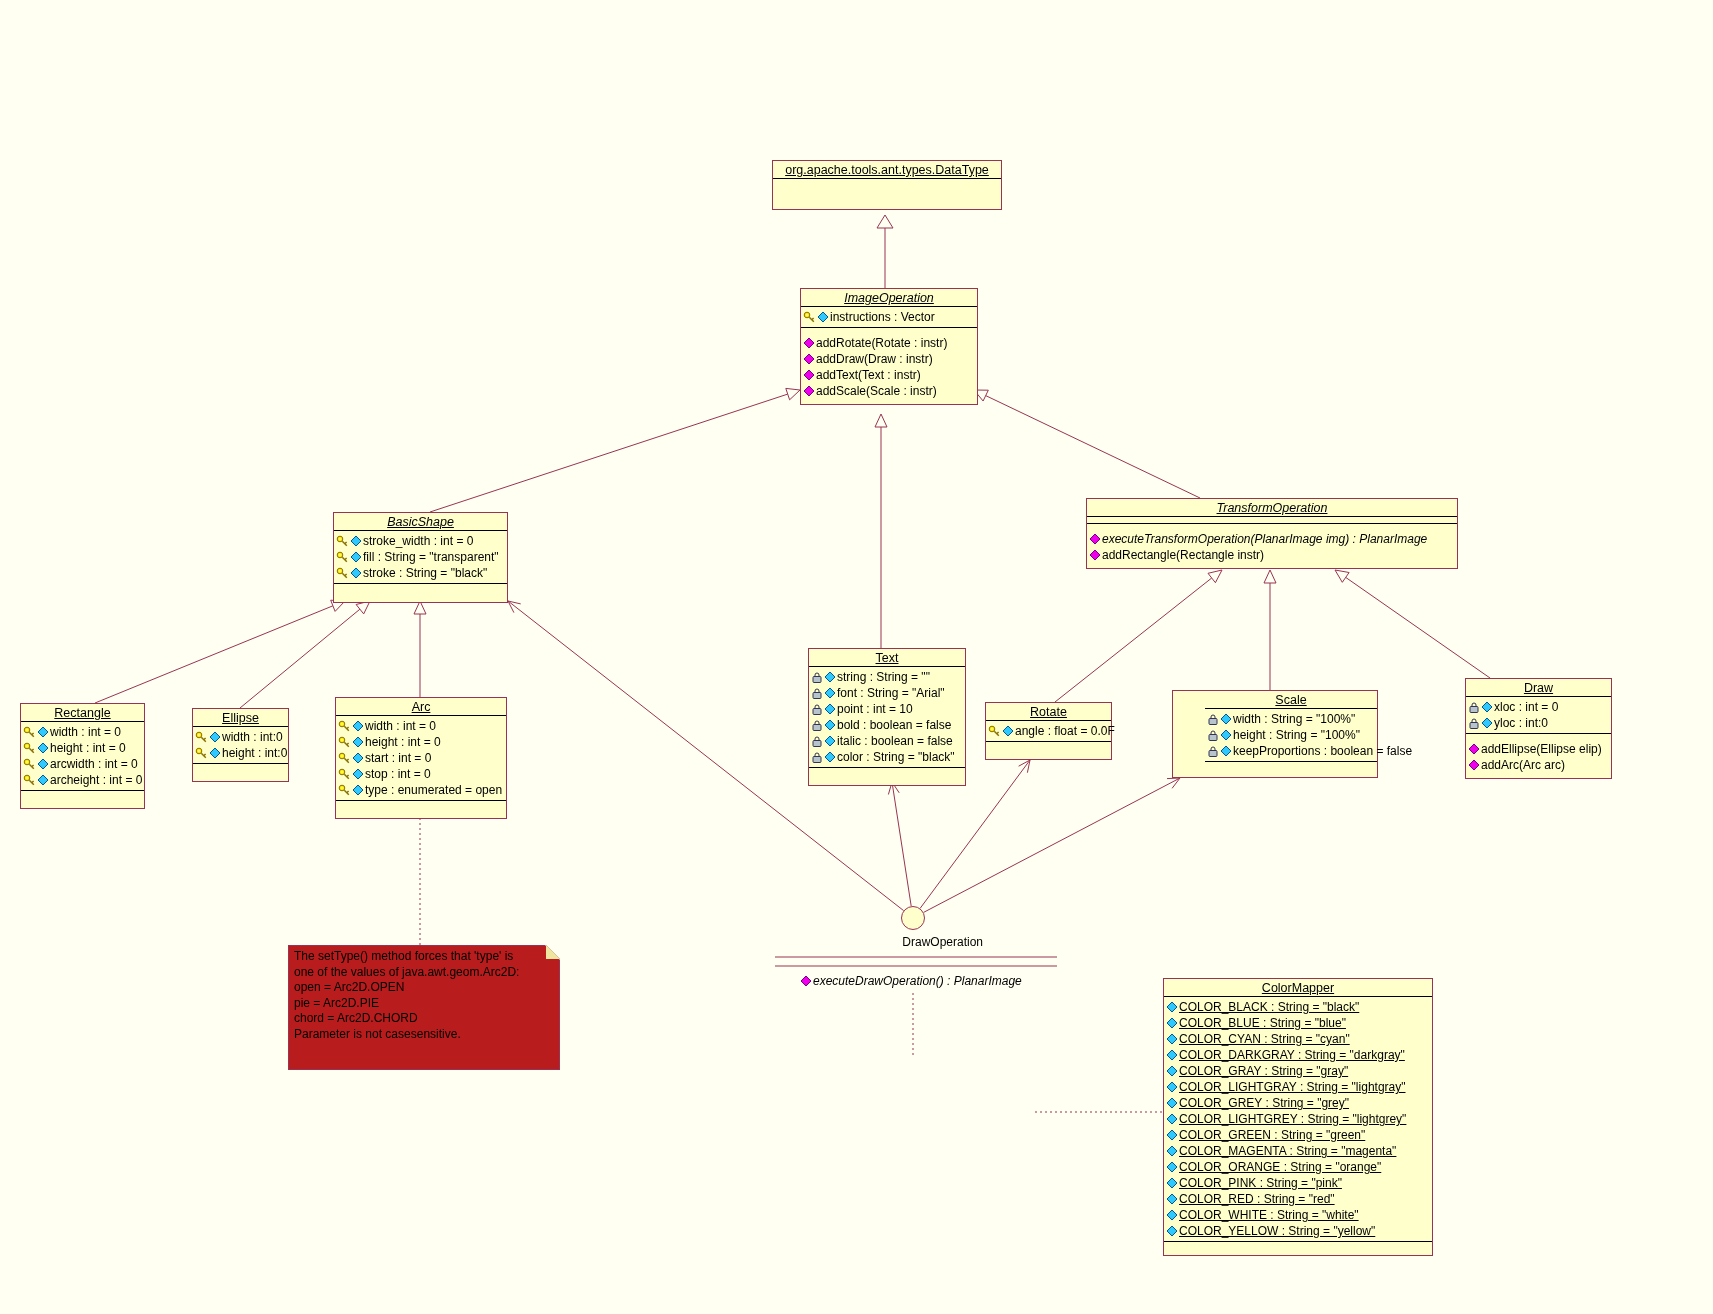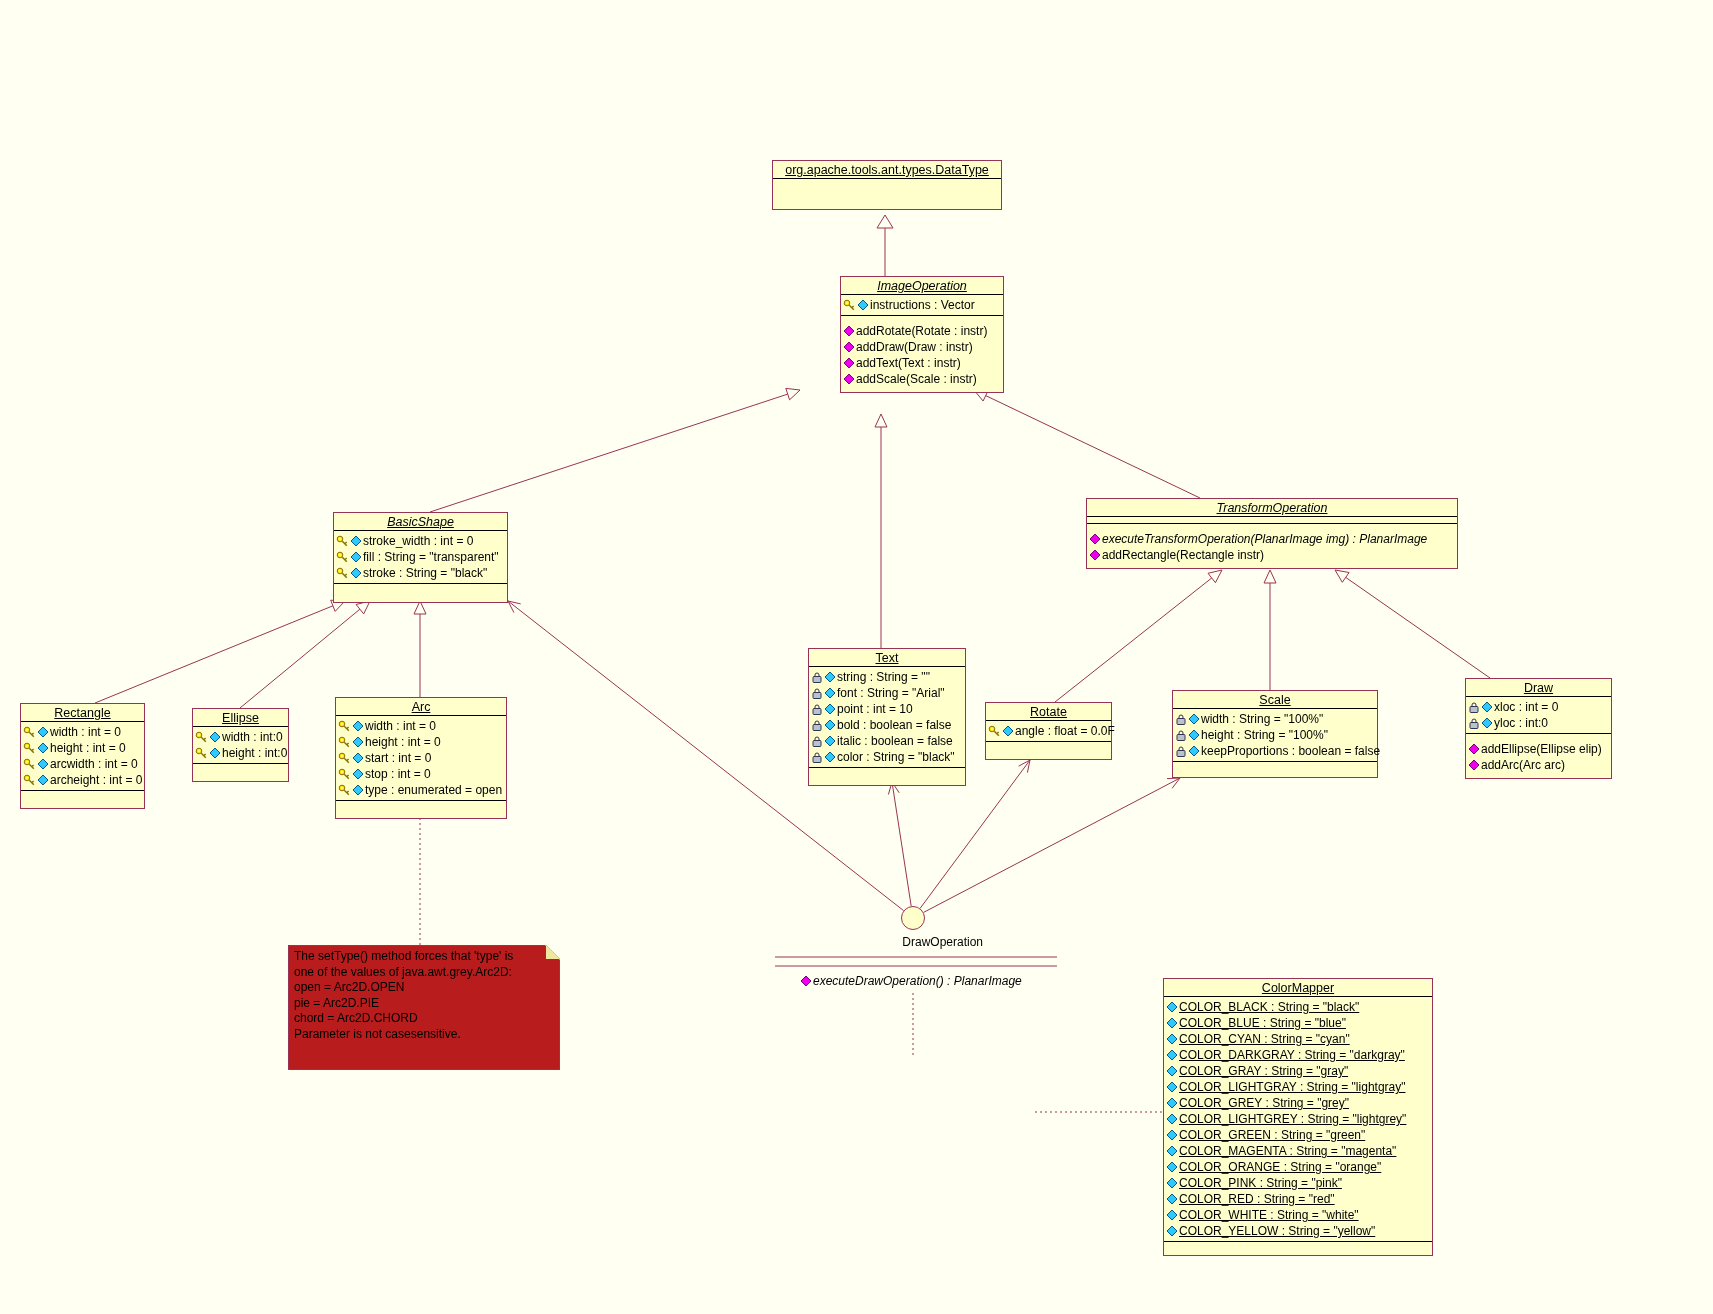--- a/index.html
+++ b/index.html
@@ -124,21 +124,21 @@
   <line class="dashed" x1="420" y1="818" x2="420" y2="945"></line>
   <line class="dashed" x1="913" y1="993" x2="913" y2="1057"></line>
   <line class="dashed" x1="1035" y1="1112" x2="1163" y2="1112"></line>
 </svg>
 
 <div id="nodes">
     <div class="uml-class" style="left: 772px; top: 160px; width: 230px;">
       <div class="uml-title">org.apache.tools.ant.types.DataType</div>
       <div class="uml-sec empty" style="height: 31px;"></div>
     </div>
-    <div class="uml-class" style="left: 800px; top: 276px; width: 164px; margin-left: 40px;">
+    <div class="uml-class" style="left: 800px; top: 288px; width: 178px;">
       <div class="uml-title it">ImageOperation</div>
       <div class="uml-sec">
         <div class="uml-line">
           <span class="ic">
             <svg width="13" height="13" viewBox="0 0 13 13">
               <circle cx="4" cy="4" r="2.8" fill="#ffec00" stroke="#8a7000"></circle>
               <circle cx="4" cy="4" r="0.9" fill="#fff9b0" stroke="none"></circle>
               <path d="M6.3 6.3 L10.8 10.8 M8.8 8.8 L10.6 7" stroke="#8a7000" stroke-width="1.5" fill="none"></path>
             </svg>
           </span>
@@ -545,21 +545,21 @@
           <span class="ic">
             <svg width="12" height="12">
               <polygon points="6,1 11,6 6,11 1,6" fill="#2fc8ff" stroke="#005b8a"></polygon>
             </svg>
           </span>
           <span>angle : float = 0.0F</span>
         </div>
       </div>
       <div class="uml-sec meth empty" style="height: 18px;"></div>
     </div>
-    <div class="uml-class" style="left: 1172px; top: 690px; width: 206px;">
+    <div class="uml-class" style="left: 1172px; top: 690px; width: 206px; padding-left: 32px;">
       <div class="uml-title">Scale</div>
       <div class="uml-sec">
         <div class="uml-line">
           <span class="ic">
             <svg width="12" height="13" viewBox="0 0 12 13">
               <rect x="2" y="5.5" width="8" height="6" rx="1" fill="#b8c4cc" stroke="#333355"></rect>
               <path d="M4 5.5 V4 a2 2 0 0 1 4 0 V5.5" fill="none" stroke="#333355"></path>
             </svg>
           </span>
           <span class="ic">
@@ -772,21 +772,21 @@
               <polygon points="6,1 11,6 6,11 1,6" fill="#2fc8ff" stroke="#005b8a"></polygon>
             </svg>
           </span>
           <span class="ul">COLOR_YELLOW : String = "yellow"</span>
         </div>
       </div>
       <div class="uml-sec meth empty" style="height: 14px;"></div>
     </div>
     <div class="note" style="left: 288px; top: 945px; width: 272px; height: 125px;">
       <div>The setType() method forces that 'type' is</div>
-      <div>one of the values of java.awt.grey.Arc2D:</div>
+      <div>one of the values of java.awt.geom.Arc2D:</div>
       <div>open = Arc2D.OPEN</div>
       <div>pie = Arc2D.PIE</div>
       <div>chord = Arc2D.CHORD</div>
       <div>Parameter is not casesensitive.</div>
       <div class="fold-cover"></div>
       <div class="fold-flap"></div>
     </div>
   </div>
 
 <div class="lolli-circle" style="left:901px;top:906px;"></div>

